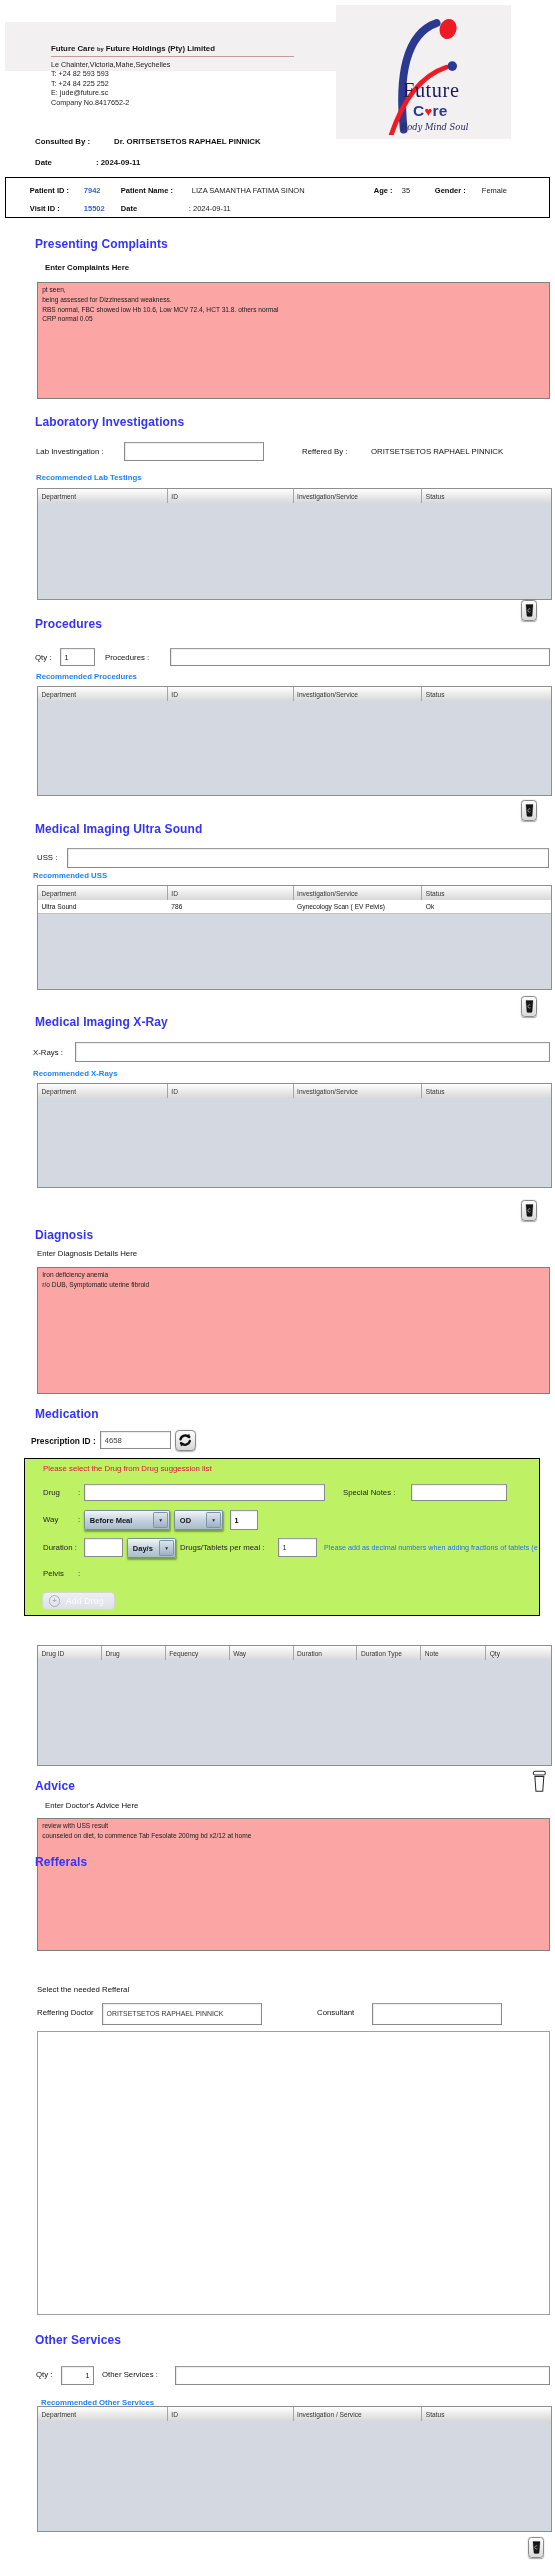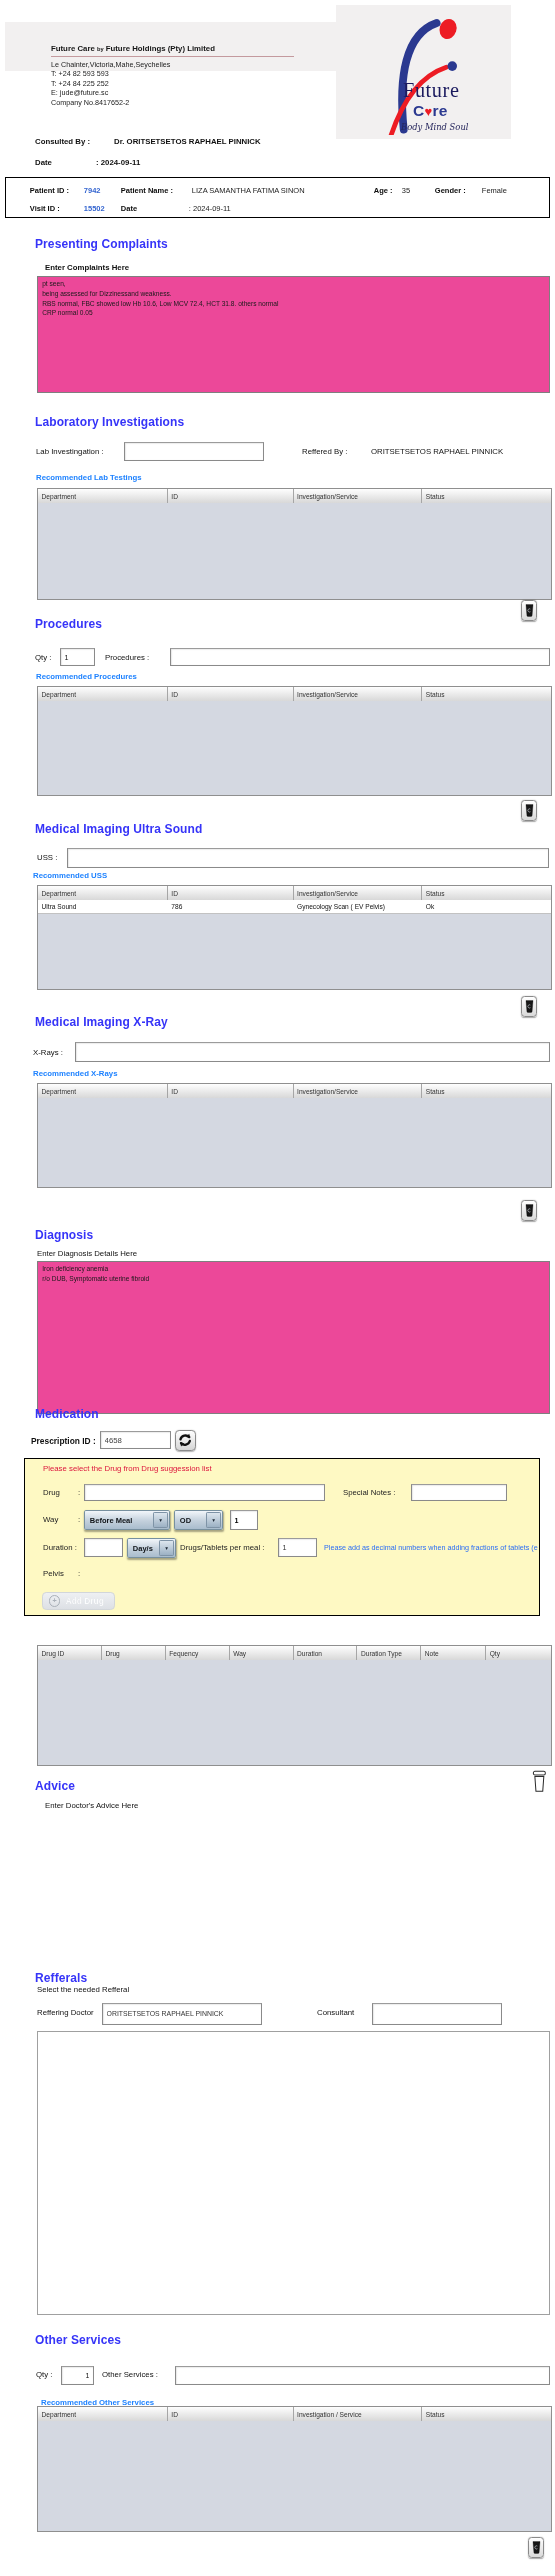--- a/index.html
+++ b/index.html
@@ -7,22 +7,22 @@
         font-family:"Liberation Sans",sans-serif;color:#111;}
   .abs{position:absolute;}
   .b{font-weight:bold;}
   .sec-title{position:absolute;font-size:12px;font-weight:bold;color:#3634f8;letter-spacing:0.1px;}
   .lbl{position:absolute;font-size:7.8px;color:#111;white-space:nowrap;}
   .lbl-sm{position:absolute;font-size:7.2px;color:#222;white-space:nowrap;}
   .link{position:absolute;font-size:7.8px;font-weight:bold;color:#1e82ff;white-space:nowrap;cursor:pointer;}
   .inp{position:absolute;background:#fff;border:0.6px solid #8a8a8a;border-top:1.2px solid #9b9b9b;
        box-shadow:inset 0.6px 0.6px 1.2px rgba(0,0,0,.14);font:7.2px "Liberation Sans",sans-serif;
        color:#333;padding:0 3.6px;box-sizing:border-box;}
-  .ta{position:absolute;background:#ec4899;border:0.6px solid #7f7f7f;box-sizing:border-box;
-      font:6.6px/9.6px "Liberation Sans",sans-serif;color:#1a1a1a;padding:2.4px 4.2px;resize:none;overflow:hidden;}
+  .ta{position:absolute;background:#fca5a5;border:0.6px solid #7f7f7f;box-sizing:border-box;
+      font:6.6px/9.6px "Liberation Sans",sans-serif;color:#1a1a1a;padding:2.4px 4.2px;resize:none;overflow:hidden;margin-top:6px;}
   .table{position:absolute;border:0.6px solid #8f8f8f;box-sizing:content-box;background:#d4d8e1;}
   .thead{display:flex;height:14.3px;}
   .th{font-size:6.6px;color:#333;padding:3.6px 0 0 3.6px;box-sizing:border-box;
       border-right:0.6px solid #a6a6a6;background:linear-gradient(#fefefe,#d8d8d8);white-space:nowrap;overflow:hidden;}
   .th.last{border-right:none;}
   .tbody{background:#d4d8e1;}
   .trow{display:flex;height:13px;background:#ffffff;border-bottom:0.6px solid #c2c2c2;}
   .td{font-size:6.6px;color:#111;padding:3px 0 0 3.6px;box-sizing:border-box;white-space:nowrap;overflow:hidden;}
   .trash{position:absolute;width:14.3px;height:18.5px;background:linear-gradient(#ffffff,#d9d9d9);
          border:0.6px solid #8a8a8a;border-radius:3.6px;box-shadow:0 0.6px 1.2px rgba(0,0,0,.35);
@@ -38,21 +38,21 @@
   .dd .arrow{position:absolute;right:1.2px;top:1.2px;bottom:1.2px;width:12.6px;border:0.6px solid #7e93a6;border-radius:1.2px;
       background:linear-gradient(#dde6ee,#9cb1c4);display:flex;align-items:center;justify-content:center;
       font-size:4.8px;color:#1c2733;}
   .addbtn{position:absolute;width:73px;height:18px;border-radius:4.2px;border:0.6px solid #d2d6da;
       background:linear-gradient(#eef0f3,#dde0e5);display:flex;align-items:center;gap:5.4px;padding-left:6px;
       box-sizing:border-box;cursor:default;}
   .addbtn .plus{width:9.6px;height:9.6px;border:1.2px solid #a9b0b8;border-radius:50%;color:#a9b0b8;
       display:flex;align-items:center;justify-content:center;font-size:7.2px;font-weight:bold;line-height:1;}
   .addbtn .txt{font-weight:bold;font-size:8.4px;color:#fbfcfd;text-shadow:0 0 0.6px #c9cdd2;}
   .medbox{position:absolute;left:24px;top:1458px;width:516px;height:158px;border:1.8px solid #000;
-      background:#fef9c3;box-sizing:border-box;overflow:hidden;}
+      background:#bef264;box-sizing:border-box;overflow:hidden;}
   .mlbl{position:absolute;font-size:7.8px;color:#222;white-space:nowrap;}
   .note-red{position:absolute;font-size:7.8px;color:#dc143c;white-space:nowrap;}
   .note-blue{position:absolute;font-size:7.2px;color:#2a6df5;white-space:nowrap;overflow:hidden;}
   .band{position:absolute;background:#f2f0f0;}
   .ptbox{position:absolute;left:4.8px;top:177px;width:545px;height:41px;border:1.2px solid #000;
       background:#fff;box-sizing:border-box;}
   .ptlbl{position:absolute;font-size:7.5px;font-weight:bold;color:#0c0c0c;white-space:nowrap;}
   .ptval{position:absolute;font-size:7.5px;color:#1c1c1c;white-space:nowrap;}
   .ptid{color:#3465d0;font-weight:bold;}
   .logo-word1{position:absolute;left:67px;top:74px;font:20.3px "Liberation Serif",serif;color:#1b1a5e;letter-spacing:0.6px;}
@@ -202,21 +202,21 @@
   </div>
   <div class="trash" style="left:521px;top:1200px;">
     <svg width="9" height="13" viewBox="0 0 15 22">
       <path d="M1.5 1 h12 l-1.6 18.4 q-.15 1.6 -1.7 1.6 h-5.4 q-1.55 0 -1.7 -1.6 Z" fill="#161616" stroke="#000" stroke-width=".5"></path>
       <path d="M9 8.6 a2.7 2.7 0 1 0 .1 4.4" fill="none" stroke="#cfd6de" stroke-width="1.1"></path>
     </svg>
   </div>
 
   <div class="sec-title" style="left:35px;top:1228px;">Diagnosis</div>
   <div class="lbl" style="left:37px;top:1249px;">Enter Diagnosis Details Here</div>
-  <textarea class="ta" style="left: 37px; top: 1261px; width: 513px; height: 153px;">Iron deficiency anemia
+  <textarea class="ta" style="left: 37px; top: 1261px; width: 513px; height: 127px;">Iron deficiency anemia
 r/o DUB, Symptomatic uterine fibroid</textarea>
 
   <div class="sec-title" style="left:35px;top:1407px;">Medication</div>
   <div class="lbl b" style="left:31px;top:1436px;font-size:8.4px;">Prescription ID :</div>
   <input class="inp" style="left: 100px; top: 1431px; width: 71px; height: 18px; font-size: 7.8px; color: rgb(68, 68, 68);" value="4658">
   <div class="refresh-btn" style="left:175px;top:1430px;">
     <svg width="14.3" height="14.3" viewBox="0 0 26 26">
       <path d="M4.5 11.5 A9.5 9.5 0 0 1 20.5 7.5" fill="none" stroke="#101010" stroke-width="4.2" stroke-linecap="round"></path>
       <path d="M21.5 14.5 A9.5 9.5 0 0 1 5.5 18.5" fill="none" stroke="#101010" stroke-width="4.2" stroke-linecap="round"></path>
       <path d="M20.5 1.5 l1.6 7.5 -7.5 -1.6 z" fill="#101010"></path>
@@ -280,22 +280,24 @@
   </div>
 
   <div class="trash-outline" style="left:530px;top:1769px;">
     <svg width="16.7" height="23" viewBox="0 0 28 38">
       <rect x="4" y="2" width="20" height="6" rx="2.5" fill="none" stroke="#2b2b2b" stroke-width="1.7"></rect>
       <path d="M6.5 10.5 h15 l-1.8 25 h-11.4 Z" fill="none" stroke="#2b2b2b" stroke-width="1.7"></path>
     </svg>
   </div>
   <div class="sec-title" style="left:35px;top:1779px;">Advice</div>
   <div class="lbl" style="left:45px;top:1801px;">Enter Doctor's Advice Here</div>
-
-  <div class="sec-title" style="left:35px;top:1971px;">Refferals</div>
+  <textarea class="ta" style="left: 37px; top: 1812px; width: 513px; height: 133px;">review with USS result
+counseled on diet, to commence Tab Fesolate 200mg bd x2/12 at home</textarea>
+
+  <div class="sec-title" style="left:35px;top:1855px;">Refferals</div>
   <div class="lbl" style="left:37px;top:1985px;">Select the needed Refferal</div>
   <div class="lbl" style="left:37px;top:2008px;">Reffering Doctor</div>
   <input class="inp" style="left: 102px; top: 2003px; width: 160px; height: 21.5px; font-size: 6.9px;" value="ORITSETSETOS RAPHAEL PINNICK">
   <div class="lbl" style="left:317px;top:2008px;">Consultant</div>
   <input class="inp" style="left: 372px; top: 2003px; width: 130px; height: 21.5px;" value="">
   <div class="abs" style="left:37px;top:2031px;width:513px;height:284px;background:#fff;border:0.6px solid #a0a0a0;box-sizing:border-box;"></div>
 
   <div class="sec-title" style="left:35px;top:2333px;">Other Services</div>
   <div class="lbl" style="left:36px;top:2370px;">Qty :</div>
   <input class="inp" style="left: 61px; top: 2366px; width: 33px; height: 19px; text-align: right; color: rgb(17, 17, 17);" value="1">

